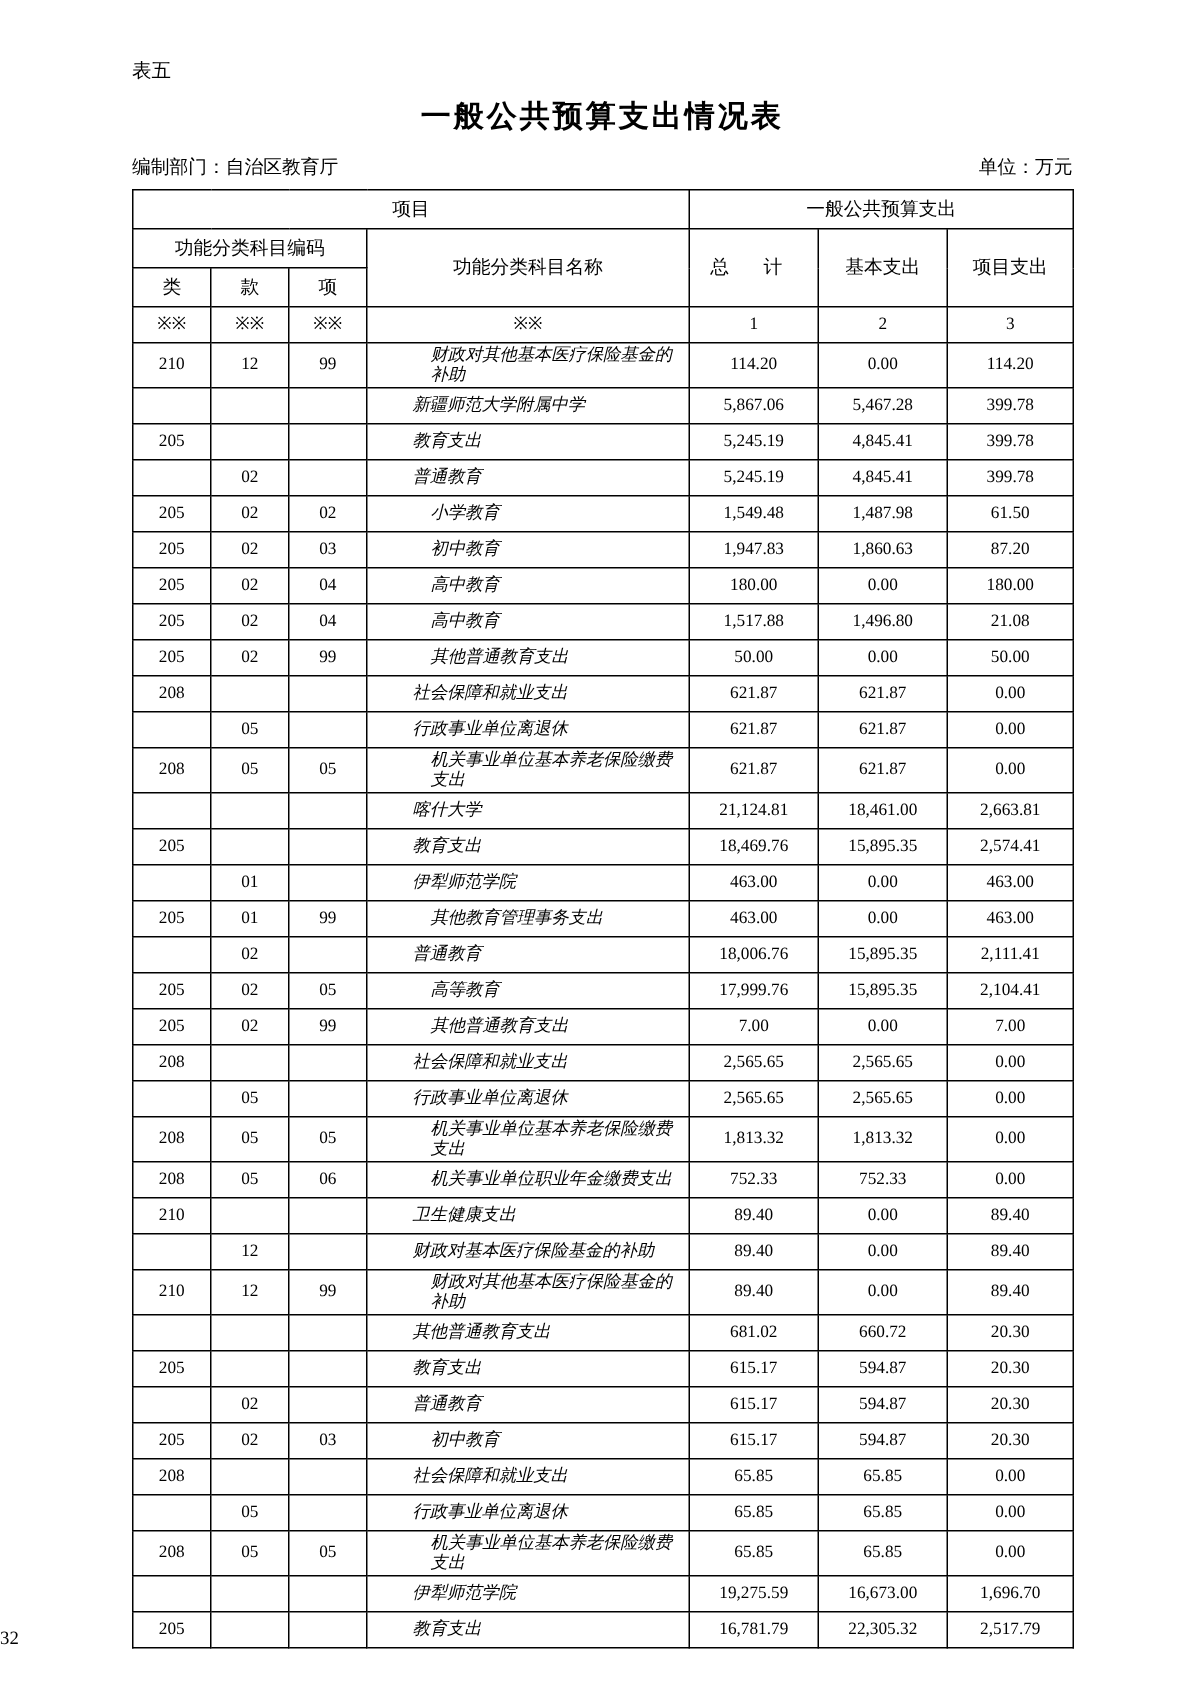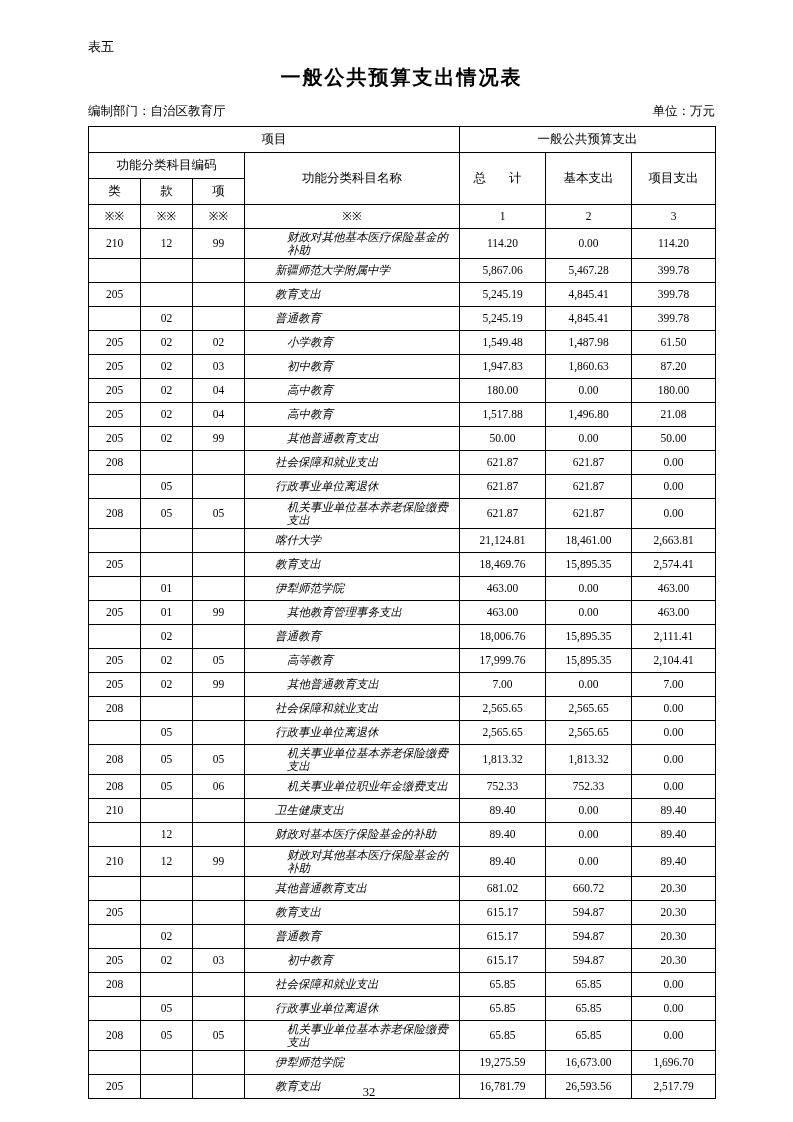--- a/index.html
+++ b/index.html
@@ -92,21 +92,20 @@
     line-height: 1.12;
   }
   .ind-0 { padding-left: 30px; }
   .ind-1 { padding-left: 30px; }
   .ind-2 { padding-left: 42px; }
   .page-number {
     position: absolute;
     bottom: 22px;
     left: 0;
     width: 738px;
-    text-align: center;
     font-size: 12.5px;
   }
 </style>
 </head>
 <body>
 
 <div class="page">
 
   <div class="sheet-label">表五</div>
 
@@ -530,20 +529,20 @@
           <td class="num-cell">1,696.70</td>
         </tr>
         <tr>
           <td>205</td>
           <td></td>
           <td></td>
           <td class="name-cell">
             <span class="name-wrap ind-1">教育支出</span>
           </td>
           <td class="num-cell">16,781.79</td>
-          <td class="num-cell">26,593.56</td>
+          <td class="num-cell">22,305.32</td>
           <td class="num-cell">2,517.79</td>
         </tr>
       </tbody>
   </table>
 
   <div class="page-number">32</div>
 </div>
 
 </body></html>

